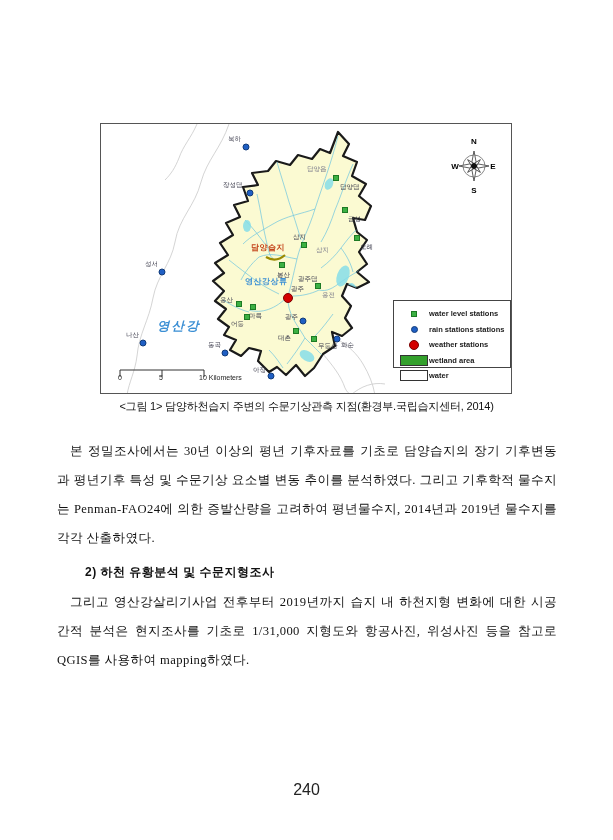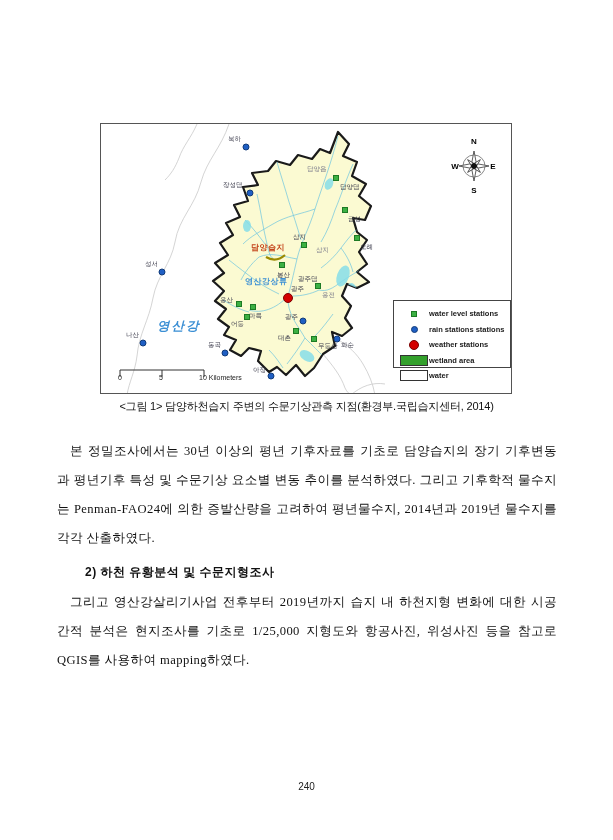--- a/index.html
+++ b/index.html
@@ -62,21 +62,21 @@
     font-size:12.6px; line-height:29px; text-align:justify; text-indent:13px;
     letter-spacing:0.4px; color:#111;
   }
   .content h3 {
     font-family:"Liberation Sans",sans-serif; font-size:12px; font-weight:bold;
     color:#111; margin:11px 0 7px 28px; letter-spacing:0.5px;
   }
 
   .page-number {
     position:absolute; left:0; top:781px; width:613px; text-align:center;
-    font-family:"Liberation Sans",sans-serif; font-size:10px; color:#222;
+    font-family:"Liberation Sans",sans-serif; font-size:16px; color:#222;
   }
 </style>
 </head>
 <body>
 
 <div class="page">
 
   <div class="figure">
 
     <svg class="map-svg" viewBox="0 0 412 271">
@@ -233,17 +233,17 @@
           <span class="legend-txt">water</span>
         </div>
       </div>
   </div>
 
   <div class="caption">&lt;그림 1&gt; 담양하천습지 주변의 수문기상관측 지점(환경부.국립습지센터, 2014)</div>
 
   <div class="content">
     <p>본 정밀조사에서는 30년 이상의 평년 기후자료를 기초로 담양습지의 장기 기후변동과 평년기후 특성 및 수문기상 요소별 변동 추이를 분석하였다. 그리고 기후학적 물수지는 Penman-FAO24에 의한 증발산량을 고려하여 평년물수지, 2014년과 2019년 물수지를 각각 산출하였다.</p>
     <h3>2) 하천 유황분석 및 수문지형조사</h3>
-    <p>그리고 영산강살리기사업 전후부터 2019년까지 습지 내 하천지형 변화에 대한 시공간적 분석은 현지조사를 기초로 1/25,000 지형도와 항공사진, 위성사진 등을 참고로 QGIS를 사용하여 mapping하였다.</p>
+    <p>그리고 영산강살리기사업 전후부터 2019년까지 습지 내 하천지형 변화에 대한 시공간적 분석은 현지조사를 기초로 1/31,000 지형도와 항공사진, 위성사진 등을 참고로 QGIS를 사용하여 mapping하였다.</p>
   </div>
 
   <div class="page-number">240</div>
 </div>
 
 </body></html>

